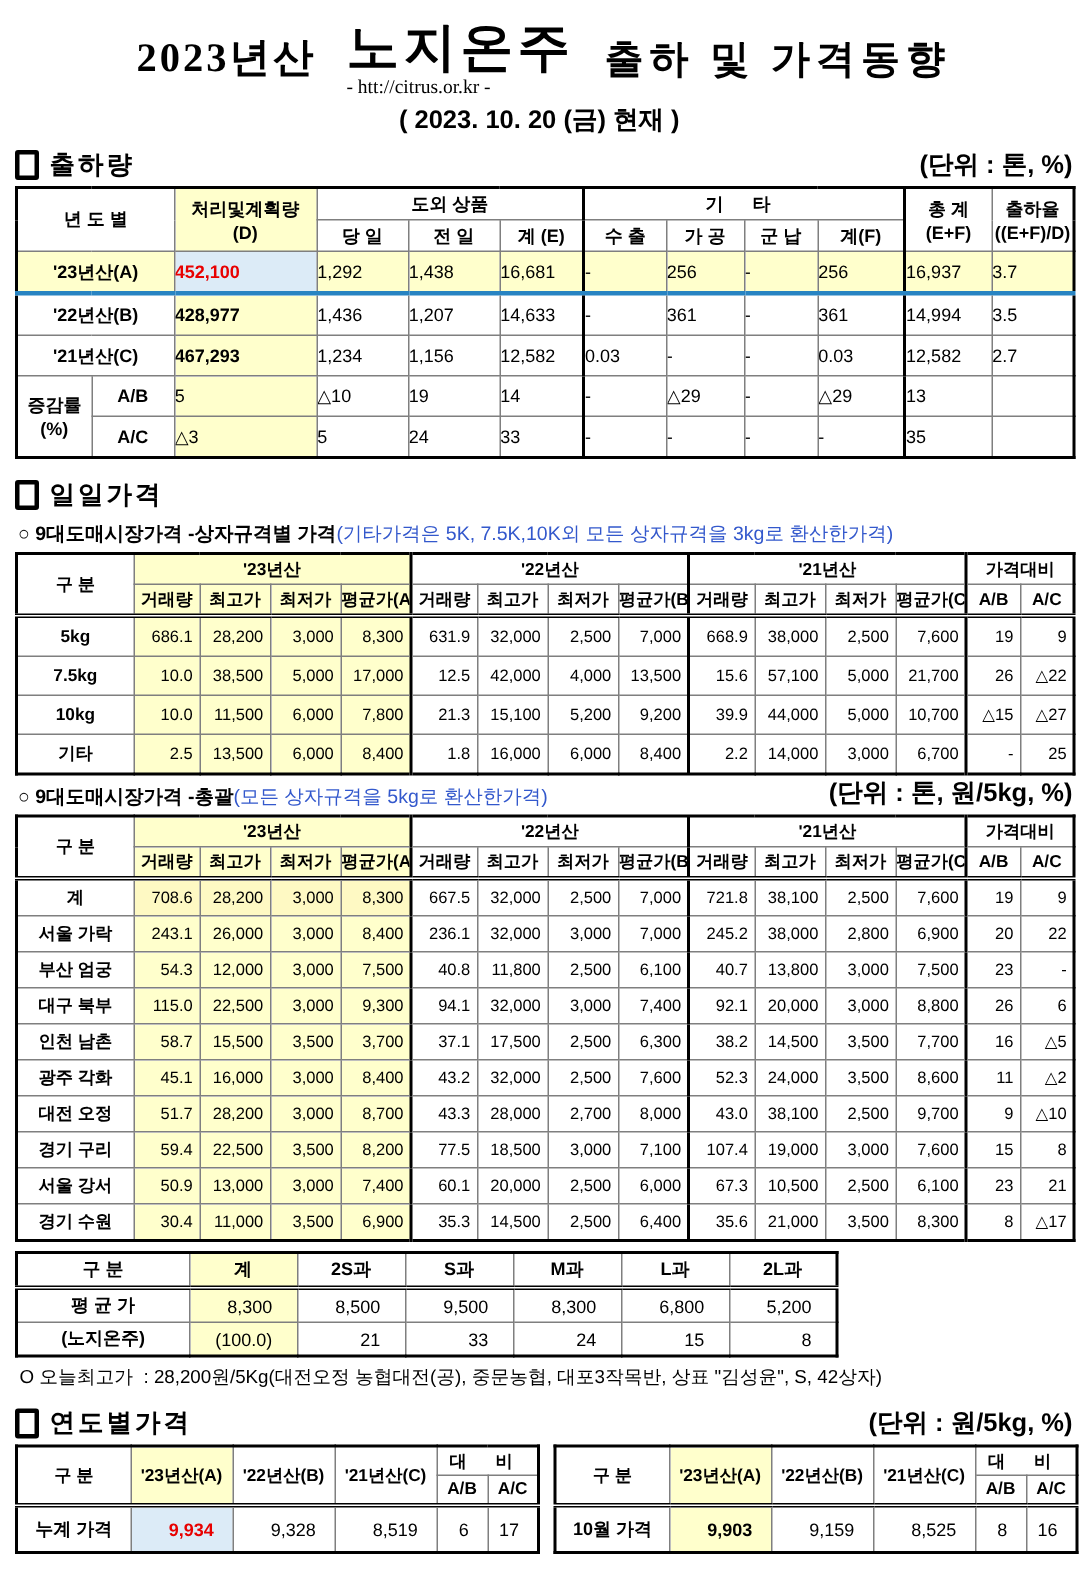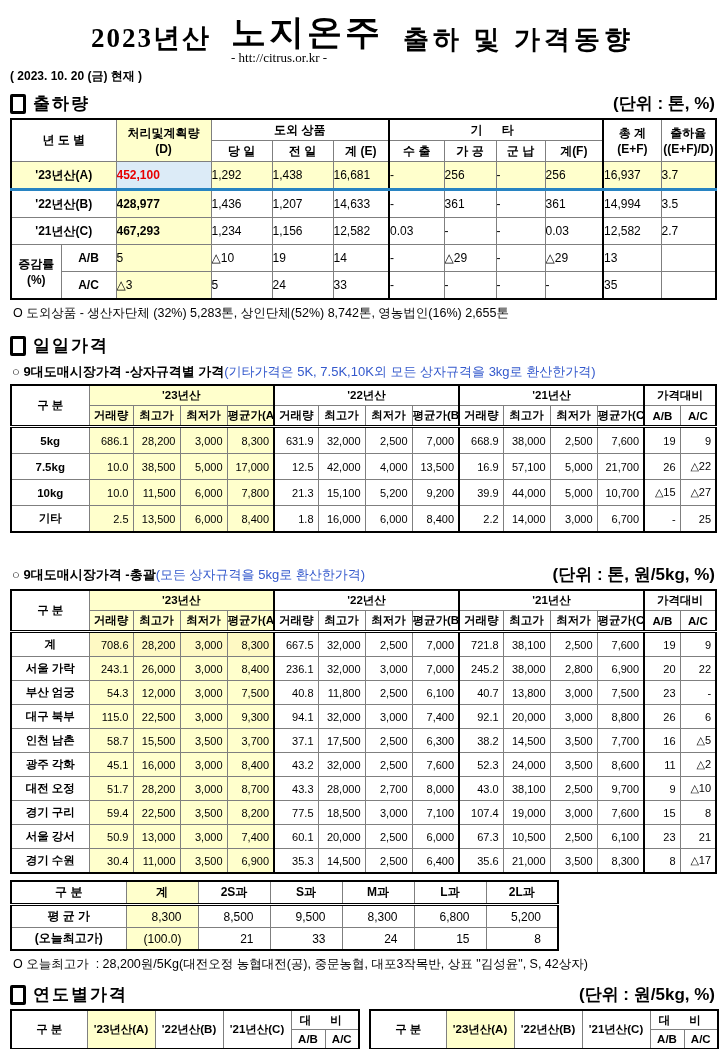--- a/index.html
+++ b/index.html
@@ -6,28 +6,28 @@
   body{width:725px;height:1049px;overflow:hidden;font-family:"Liberation Sans",sans-serif;color:#000;font-size:11.5px}
   .page{padding:10px 10px 0 10px}
 
   
   .titlebar{display:flex;justify-content:center;align-items:flex-start;gap:20px;margin-top:4px}
   .t-year{font-family:"Liberation Serif",serif;font-weight:bold;font-size:27px;margin-top:6px;letter-spacing:2px}
   .t-prod-wrap{text-align:left}
   .t-prod{font-size:35px;font-weight:900;letter-spacing:3px;line-height:1.0}
   .t-url{font-size:13px;font-family:"Liberation Serif",serif;margin-top:1px}
   .t-suffix{font-family:"Liberation Serif",serif;font-weight:bold;font-size:26px;margin-top:8px;letter-spacing:4px}
-  .dateline{text-align:left;font-size:12px;font-weight:bold;margin:2px 6px 2px 0}
+  .dateline{text-align:center;font-size:17px;font-weight:bold;margin:2px 6px 2px 0}
 
   
   .sec{display:flex;align-items:center;gap:7px;margin:7px 0 3px 0}
   .sq{width:10px;height:14px;border:3px solid #000;border-radius:2px;display:inline-block}
   .sec-title{font-size:17px;font-weight:800;letter-spacing:2px}
   .unit{margin-left:auto;font-size:17px;font-weight:bold}
-  .subhead{display:flex;align-items:center;font-size:13px;font-weight:bold;margin:6px 0 3px 2px}
+  .subhead{display:flex;align-items:flex-end;font-size:13px;font-weight:bold;margin:6px 0 3px 2px}
   .paren{color:#3358cc;font-weight:normal}
 
   
   table{border-collapse:collapse;table-layout:fixed;border:2px solid #000}
   th,td{border:1px solid #7f7f7f;overflow:hidden;white-space:nowrap;padding:0}
   th{font-weight:bold;text-align:center;background:#fff}
   th.y{background:#ffffcc}
   th.gl,td.gl{border-left:2px solid #000}
   .dbl thead tr:last-child th,.dbl thead th[rowspan]{border-bottom:3px double #000}
 
@@ -194,21 +194,20 @@
           <td>33</td>
           <td>-</td>
           <td>-</td>
           <td>-</td>
           <td>-</td>
           <td>35</td>
           <td></td>
         </tr>
       </tbody>
   </table>
-  <div class="note">O 도외상품 - 생산자단체 (32%) 5,283톤, 상인단체(52%) 8,742톤, 영농법인(16%) 2,655톤</div>
 
   <div class="sec" style="margin-top:12px">
     <span class="sq"></span>
     <span class="sec-title">일일가격</span>
   </div>
   <div class="subhead">
     <span>○ 9대도매시장가격 -상자규격별 가격</span>
       <span class="paren">(기타가격은 5K, 7.5K,10K외 모든 상자규격을 3kg로 환산한가격)</span>
   </div>
 
@@ -276,21 +275,21 @@
         <tr>
           <td>7.5kg</td>
           <td>10.0</td>
           <td>38,500</td>
           <td>5,000</td>
           <td>17,000</td>
           <td>12.5</td>
           <td>42,000</td>
           <td>4,000</td>
           <td>13,500</td>
-          <td>16.9</td>
+          <td>15.6</td>
           <td>57,100</td>
           <td>5,000</td>
           <td>21,700</td>
           <td>26</td>
           <td>△22</td>
         </tr>
         <tr>
           <td>10kg</td>
           <td>10.0</td>
           <td>11,500</td>
@@ -320,21 +319,21 @@
           <td>2.2</td>
           <td>14,000</td>
           <td>3,000</td>
           <td>6,700</td>
           <td>-</td>
           <td>25</td>
         </tr>
       </tbody>
   </table>
 
-  <div class="subhead" style="margin-top:30px">
+  <div class="subhead" style="margin-top:0">
     <span>○ 9대도매시장가격 -총괄</span>
       <span class="paren">(모든 상자규격을 5kg로 환산한가격)</span>
     <span class="unit">(단위 : 톤, 원/5kg, %)</span>
   </div>
 
   <table class="t29 t3 dbl">
     <colgroup>
         <col style="width:78px">
         <col style="width:44px">
         <col style="width:47px">
@@ -575,21 +574,21 @@
         <tr>
           <td>평 균 가</td>
           <td>8,300</td>
           <td>8,500</td>
           <td>9,500</td>
           <td>8,300</td>
           <td>6,800</td>
           <td>5,200</td>
         </tr>
         <tr>
-          <td>(오늘최고가)</td>
+          <td>(노지온주)</td>
           <td>(100.0)</td>
           <td>21</td>
           <td>33</td>
           <td>24</td>
           <td>15</td>
           <td>8</td>
         </tr>
       </tbody>
   </table>
   <div class="note">O 오늘최고가  : 28,200원/5Kg(대전오정 농협대전(공), 중문농협, 대포3작목반, 상표 "김성윤", S, 42상자)</div>

